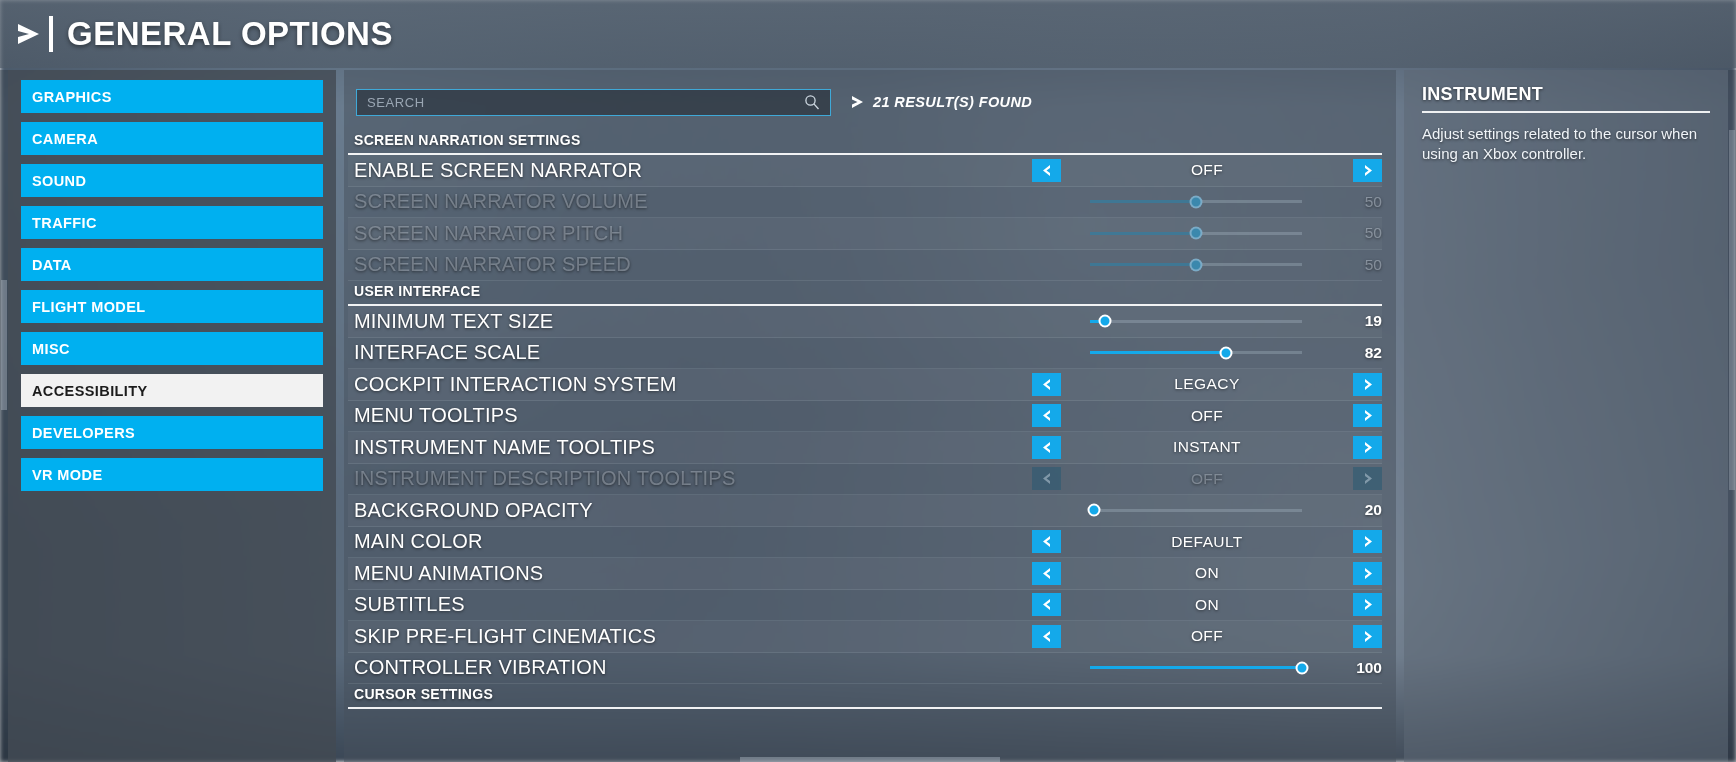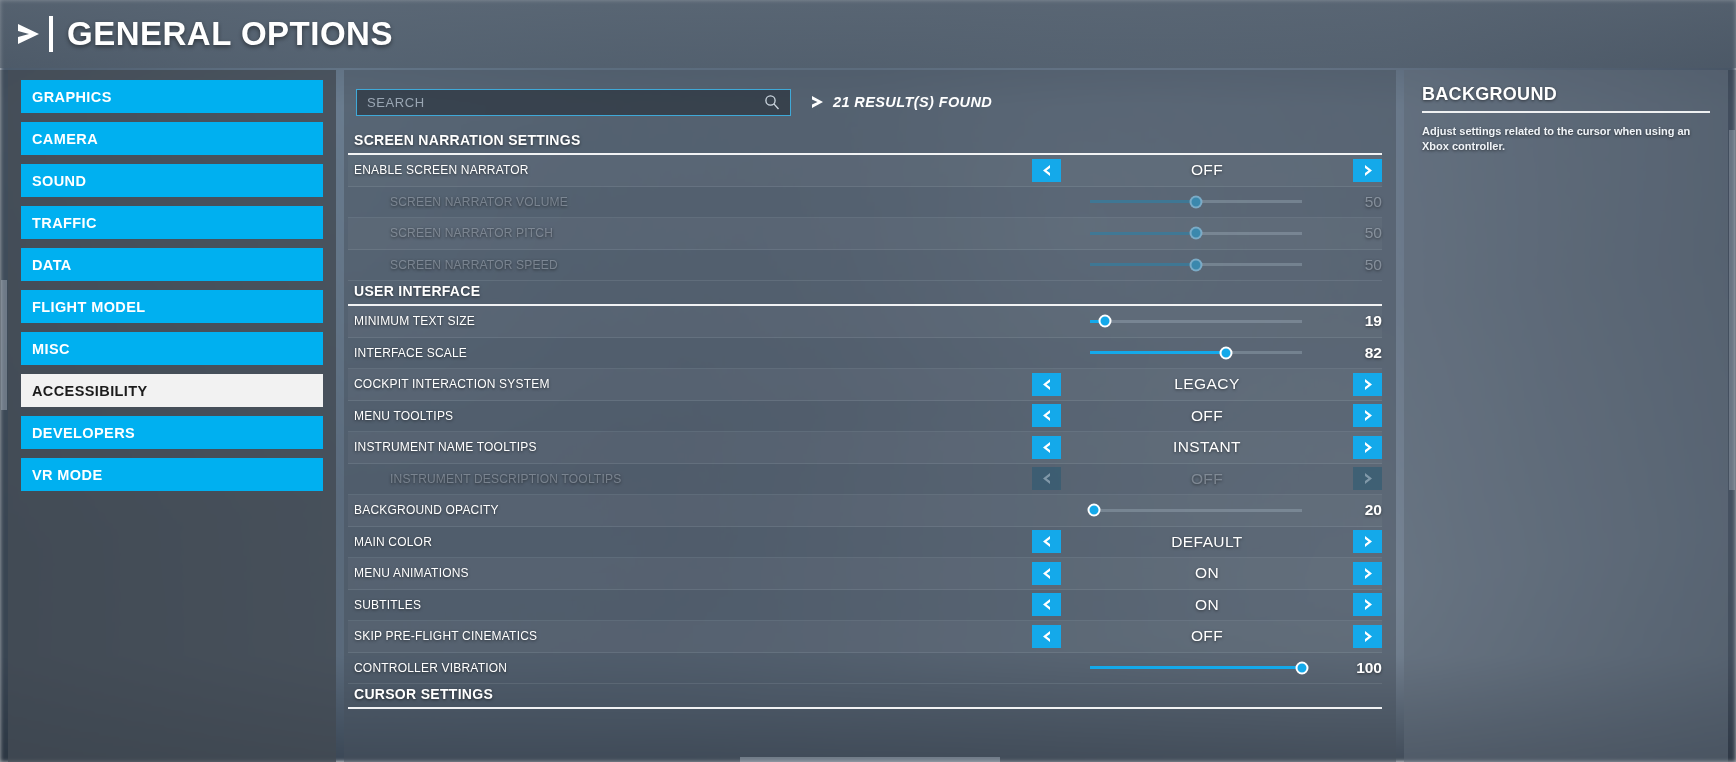--- a/index.html
+++ b/index.html
@@ -112,21 +112,21 @@
     overflow: hidden;
   }
 
   .searchrow {
     display: flex; align-items: center;
     height: 28px;
     margin: 6px 12px 0 12px;
   }
   .searchbox {
     position: relative;
-    width: 435px; height: 27px;
+    width: 475px; height: 27px;
     background: rgba(38,46,56,.62);
     border: 1.5px solid #3fa9d8;
     display: flex; align-items: center;
     padding: 0 10px;
   }
   .searchbox input {
     flex: 1;
     background: transparent;
     border: none; outline: none;
     color: #e8edf2;
@@ -167,26 +167,26 @@
     height: 31.5px;
     display: flex; align-items: center;
     padding-left: 6px;
     position: relative;
     border-bottom: 1px solid rgba(190,205,220,.13);
   }
   .row:nth-child(odd) { background: rgba(255,255,255,.035); }
 
   .row-label {
     color: #ffffff;
-    font-size: 12px;
+    font-size: 20px;
     letter-spacing: .2px;
     flex: 1;
     text-shadow: 0 1px 3px rgba(0,0,0,.55);
   }
-  .row.disabled .row-label { color: rgba(215,225,235,.36); margin-left: 36px; }
+  .row.disabled .row-label { color: rgba(215,225,235,.36); }
 
   
   .ctrl {
     display: flex; align-items: center;
     width: 350px;
     justify-content: space-between;
   }
   .arrow-btn {
     width: 29px; height: 23px;
     background: #14a9ea;
@@ -258,24 +258,23 @@
     font-size: 18px;
     font-weight: bold;
     letter-spacing: .3px;
     padding-bottom: 6px;
     border-bottom: 2px solid rgba(255,255,255,.9);
     text-shadow: 0 1px 3px rgba(0,0,0,.5);
   }
   .desc-body {
     margin-top: 11px;
     color: #f0f4f8;
-    font-size: 11px;
+    font-size: 15px;
     line-height: 1.35;
     text-shadow: 0 1px 3px rgba(0,0,0,.55);
-    font-weight: bold;
   }
 
   
   .right-rail {
     position: absolute;
     right: 0; top: 70px;
     width: 8px; height: 692px;
     background: rgba(40,48,58,.30);
   }
   .right-rail-thumb {
@@ -589,21 +588,21 @@
               <div class="num">100</div>
             </div>
           </div>
         </div>
         <div class="section-title">CURSOR SETTINGS</div>
         <div></div>
       </div>
   </div>
 
   <div class="descpanel">
-    <div class="desc-title">BACKGROUND</div>
+    <div class="desc-title">INSTRUMENT</div>
     <div class="desc-body">Adjust settings related to the cursor when using an Xbox controller.</div>
   </div>
 
   <div class="right-rail">
     <div class="right-rail-thumb"></div>
   </div>
 
   <div class="bottom-glow"></div>
 </div>
 

